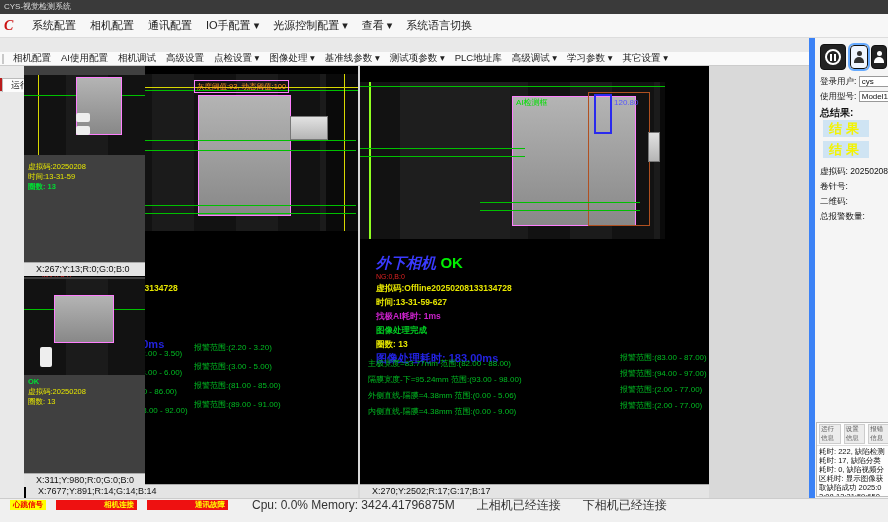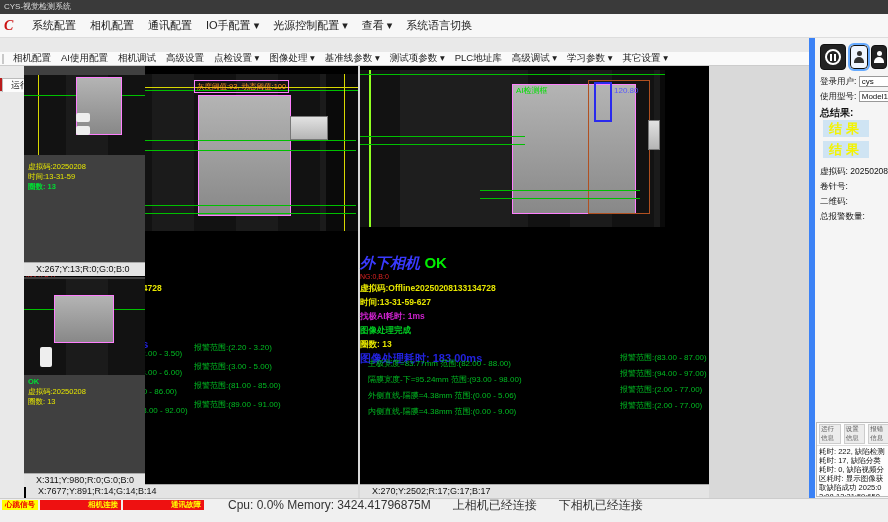--- a/index.html
+++ b/index.html
@@ -41,21 +41,21 @@
   .vline-gb { position:absolute; width:2px; background:#8fff20; }
   .clip { position:absolute; background:linear-gradient(#e2e2e2,#b5b5b5); border:1px solid #777; }
   .blob { position:absolute; background:#eee; border-radius:2px; }
   .olabel-box { position:absolute; border:1px solid #ff7fff; color:#ff9020; font-size:7.5px;
     line-height:11px; padding:0 2px; white-space:nowrap; }
   .ai-label { position:absolute; color:#00e000; font-size:8px; }
   .blue-rect { position:absolute; border:2px solid #2a2aee; }
   .blue-val { position:absolute; color:#5555ff; font-size:8px; }
   .orange-rect { position:absolute; border:1px solid #b05020; }
 
-  .caminfo { position:absolute; left:0; }
+  .caminfo { position:absolute; left:16px; }
   .cam-title { color:#3a3aff; font-weight:bold; font-size:15px; font-style:italic; }
   .cam-ok { color:#00ee00; font-weight:bold; font-size:15px; }
   .ng-line { color:#dd2222; font-size:7px; line-height:8px; }
   .yline { color:#e6e600; font-size:8.5px; font-weight:bold; line-height:14px; white-space:nowrap; }
   .gline { color:#00cc22; font-size:8.5px; font-weight:bold; line-height:14px; }
   .bline { color:#2222dd; font-size:11px; font-weight:bold; line-height:14px; }
   .mline { color:#cc22cc; font-size:8.5px; font-weight:bold; line-height:14px; }
 
   .mrow { position:absolute; left:8px; right:2px; height:12px; }
   .mtext,.atext { color:#00bb22; font-size:8px; white-space:nowrap; }
@@ -97,21 +97,21 @@
     border:1px solid #bbb; overflow:hidden; }
   .log-tabs { display:flex; gap:3px; padding:1px 2px; border-bottom:1px solid #ddd; }
   .log-tab { font-size:6.5px; color:#555; background:#ececec; border:1px solid #ccc; padding:0 1px; }
   #logtext { font-size:7.5px; line-height:9px; color:#111; padding:1px 5px 1px 2px; word-break:break-all; }
   #logscroll { position:absolute; right:0; top:10px; width:4px; height:64px; background:#e4e4e4; }
   #logscroll i { display:block; width:4px; height:18px; background:#b5b5b5; }
 
   
   #statusbar { left:0; top:498px; width:888px; height:24px; background:#f0f0f0;
     border-top:1px solid #ccc; display:flex; align-items:flex-start; padding:1px 0 0 2px; }
-  .badge { font-size:7.5px; line-height:10px; padding:0 3px; margin-right:2px; font-weight:bold; }
+  .badge { font-size:7.5px; line-height:10px; padding:0 3px; margin-right:2px; font-weight:bold;margin-left:8px; }
   .badge.hb { background:#ffff00; color:#ee0000; }
   .badge.err { background:#ee1111; color:#ffff00;padding-left:48px; }
   .stext { font-size:12px; color:#333; line-height:10px; margin-left:22px; white-space:nowrap; }
 </style>
 </head>
 <body>
 
 <div id="win">
 
   <div class="abs" id="titlebar">
@@ -195,21 +195,21 @@
       </div>
       <div class="mrow" style="top:333px">
         <span class="mtext">隔膜宽度-上=90.56mm 范围:(88.00 - 92.00)</span>
         <span class="atext">报警范围:(89.00 - 91.00)</span>
       </div>
 
       <div class="coordbar" style="top:418px">X:7677;Y:891;R:14;G:14;B:14</div>
     </div>
 
     <div class="view" id="view-right">
-      <div class="img" style="left:0;top:4px;width:305px;height:157px">
+      <div class="img" style="left:0;top:16px;width:305px;height:157px">
         <div class="blk" style="left:40px;top:0;width:110px;height:157px;background:#1e1e1e"></div>
         <div class="blk" style="left:300px;top:0;width:49px;height:157px"></div>
         <div class="vline-gb" style="left:9px;top:0;height:157px"></div>
         <div class="hline-g" style="left:0;top:4px;width:349px"></div>
         <div class="part" style="left:152px;top:14px;width:124px;height:130px"></div>
         <div class="ai-label" style="left:156px;top:15px">AI检测框</div>
         <div class="orange-rect" style="left:228px;top:10px;width:62px;height:134px"></div>
         <div class="blue-rect" style="left:234px;top:12px;width:18px;height:40px"></div>
         <div class="blue-val" style="left:254px;top:16px">120.80</div>
         <div class="hline-g" style="left:0;top:66px;width:165px"></div>

